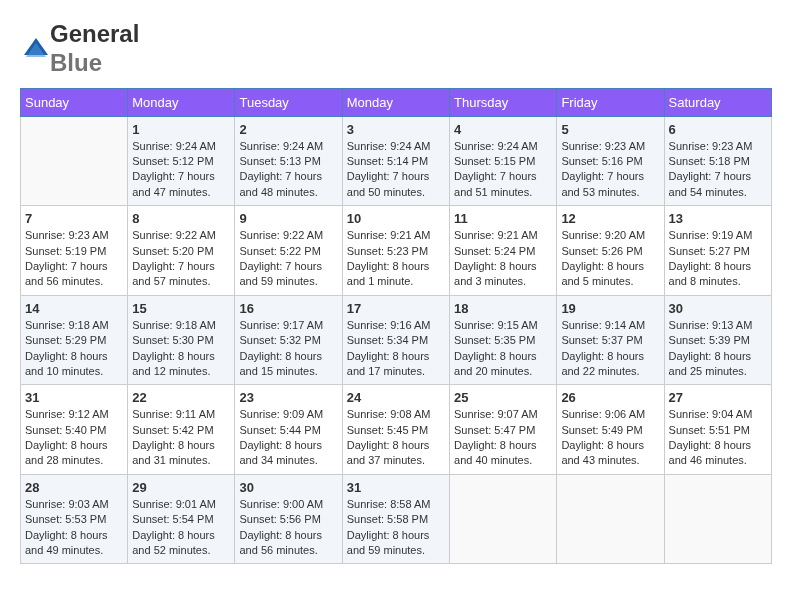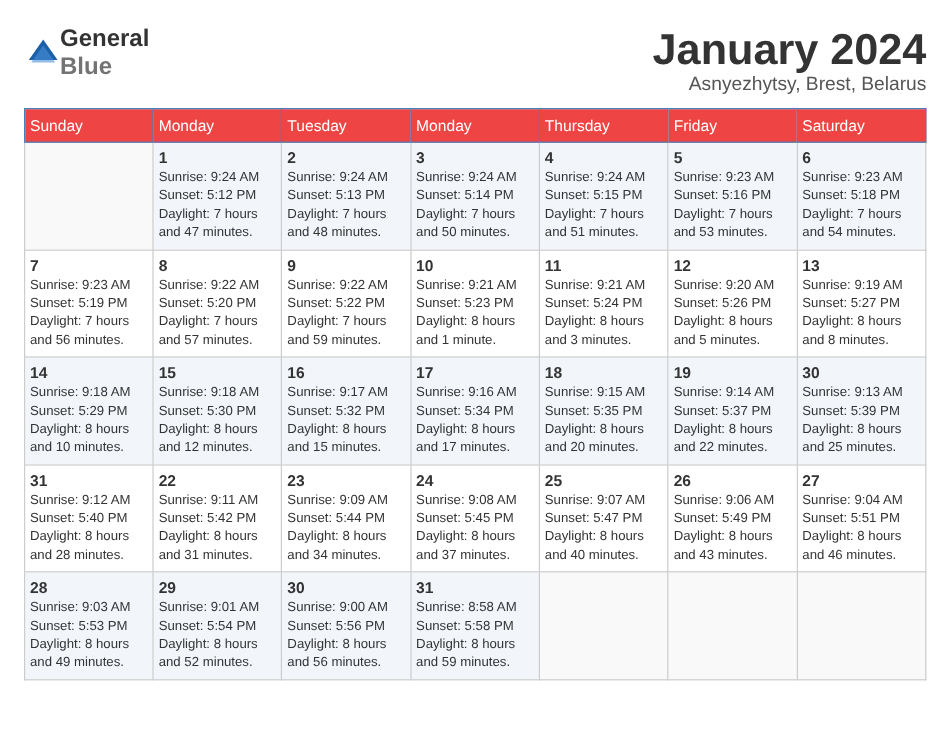--- a/index.html
+++ b/index.html
@@ -14,21 +14,21 @@
       display: flex;
       justify-content: space-between;
       align-items: flex-start;
       margin-bottom: 10px;
     }
     .logo {
       display: flex;
       align-items: center;
     }
     .logo-text {
-      font-size: 20px;
+      font-size: 24px;
       font-weight: bold;
       line-height: 1.2;
     }
     .logo-general { color: #333; }
     .logo-blue { color: #737373; }
     .logo-icon {
       width: 28px;
       height: 28px;
       margin-left: 2px;
     }
@@ -43,21 +43,21 @@
     .subtitle {
       font-size: 16px;
       color: #555;
     }
     .calendar {
       width: 100%;
       border-collapse: collapse;
       font-size: 11px;
     }
     .calendar thead tr {
-      background-color: #ef4444;
+      background-color: #8b5cf6;
       color: #fff;
       margin-left: 37px;
     }
     .calendar thead th {
       padding: 6px 4px;
       text-align: left;
       font-size: 13px;
       font-weight: normal;
       border: 1px solid #4a7fbf;
     }
@@ -100,24 +100,20 @@
   <div class="logo">
     <svg class="logo-icon" viewBox="0 0 28 28">
       <polygon points="14,3 26,20 2,20" fill="#1a5fa8"></polygon>
       <polygon points="14,8 24,22 4,22" fill="#4a90d9" opacity="0.6"></polygon>
     </svg>
     <div class="logo-text">
       <span class="logo-general">General</span><br>
       <span class="logo-blue">Blue</span>
     </div>
   </div>
-  <div class="title-block">
-    <div class="month-title">January 2024</div>
-    <div class="subtitle">Asnyezhytsy, Brest, Belarus</div>
-  </div>
 </div>
 
 <table class="calendar">
   <thead>
     <tr>
     <th>Sunday</th>
         <th>Monday</th>
         <th>Tuesday</th>
         <th>Monday</th>
         <th>Thursday</th>

